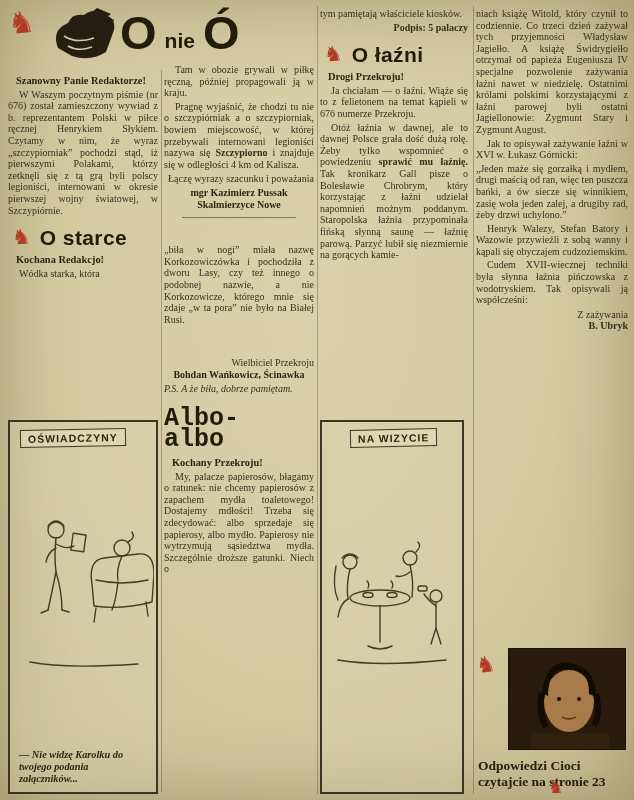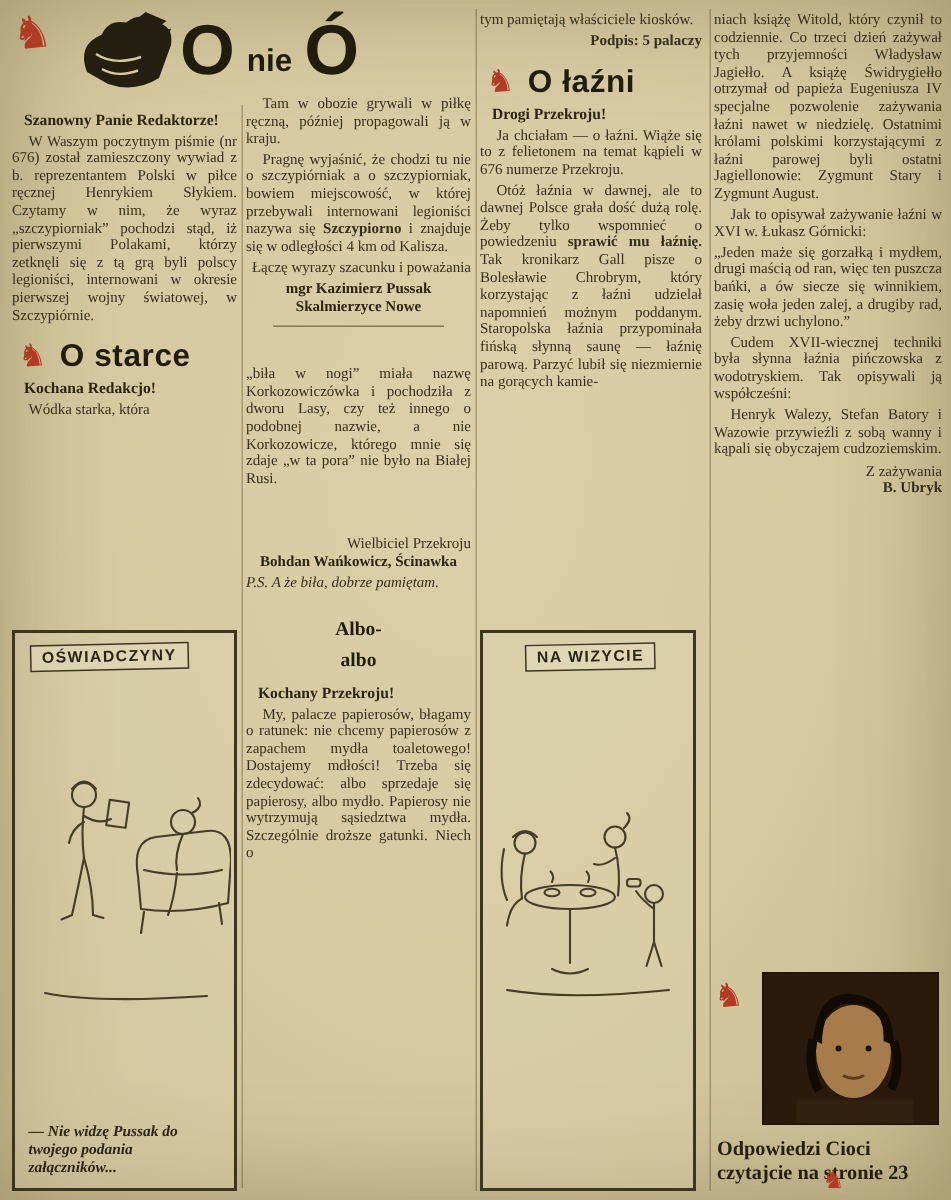--- a/index.html
+++ b/index.html
@@ -34,21 +34,21 @@
   .ornament { position:absolute; left:42px; top:0; }
   .masthead-title { position:absolute; left:112px; top:2px; display:flex; align-items:flex-end; gap:8px;
     font-family:"Liberation Sans", sans-serif; font-weight:bold; color:#211c0c; }
   .t-big { font-size:47px; line-height:50px; }
   .t-small { font-size:21px; line-height:21px; padding-bottom:7px; }
 
   
   .headrow { display:flex; align-items:center; gap:9px; margin:11px 0 6px 4px; text-indent:0; }
   .headrow .horse { font-size:21px; transform:rotate(-5deg); }
   .headline { font-family:"Liberation Sans", sans-serif; font-weight:bold; font-size:21px; color:#211c0c; letter-spacing:.4px; }
-  .albo-title { text-align:center; font-family:Liberation Serif, serif; font-weight:bold; font-size:13px;
+  .albo-title { font-family:Liberation Mono, monospace; font-weight:bold; font-size:25px;
     line-height:21px; color:#211c0c; margin:13px 0 7px 0; text-indent:0; }
 
   
   .cartoon { position:absolute; border:2px solid #3b3521; background:rgba(222,212,178,.35); }
   .cartoon .plate { position:absolute; top:7px; font-family:"Liberation Sans", sans-serif; font-weight:bold;
     font-size:10.5px; letter-spacing:1px; border:1.2px solid #3b3521; padding:2px 7px; color:#2b2614;
     transform:rotate(-1.2deg); background:rgba(228,219,186,.6); }
   .cartoon svg.draw { position:absolute; left:4px; top:28px; }
   .cartoon .caption { position:absolute; left:9px; right:9px; bottom:7px; font-style:italic; font-weight:bold;
     font-size:10.3px; line-height:12px; text-align:left; color:#2b2614; }
@@ -129,22 +129,22 @@
     </div>
     <p class="salut">Drogi Przekroju!</p>
     <p class="para">Ja chciałam — o łaźni. Wiąże się to z felietonem na temat kąpieli w 676 numerze Przekroju.</p>
     <p class="para"><span>Otóż łaźnia w dawnej, ale to dawnej Polsce grała dość dużą rolę. Żeby tylko wspomnieć o powiedzeniu </span><span class="inb">sprawić mu łaźnię.</span><span> Tak kronikarz Gall pisze o Bolesławie Chrobrym, który korzystając z łaźni udzielał napomnień możnym poddanym. Staropolska łaźnia przypominała fińską słynną saunę — łaźnię parową. Parzyć lubił się niezmiernie na gorących kamie-</span></p>
   </div>
 
   <div class="col" style="left:476px; top:8px; width:152px; height:638px;">
     <p class="para noindent">niach książę Witold, który czynił to codziennie. Co trzeci dzień zażywał tych przyjemności Władysław Jagiełło. A książę Świdrygiełło otrzymał od papieża Eugeniusza IV specjalne pozwolenie zażywania łaźni nawet w niedzielę. Ostatnimi królami polskimi korzystającymi z łaźni parowej byli ostatni Jagiellonowie: Zygmunt Stary i Zygmunt August.</p>
     <p class="para">Jak to opisywał zażywanie łaźni w XVI w. Łukasz Górnicki:</p>
     <p class="para noindent">„Jeden maże się gorzałką i mydłem, drugi maścią od ran, więc ten puszcza bańki, a ów siecze się winnikiem, zasię woła jeden zalej, a drugiby rad, żeby drzwi uchylono.”</p>
+    <p class="para">Henryk Walezy, Stefan Batory i Wazowie przywieźli z sobą wanny i kąpali się obyczajem cudzoziemskim.</p>
     <p class="para">Cudem XVII-wiecznej techniki była słynna łaźnia pińczowska z wodotryskiem. Tak opisywali ją współcześni:</p>
-    <p class="para">Henryk Walezy, Stefan Batory i Wazowie przywieźli z sobą wanny i kąpali się obyczajem cudzoziemskim.</p>
     <p class="right" style="margin-top:3px;">Z zażywania</p>
     <p class="right bold">B. Ubryk</p>
   </div>
 
   <div class="cartoon" style="left:8px; top:420px; width:150px; height:374px;">
     <span class="plate" style="left:10px;">OŚWIADCZYNY</span>
     <svg class="draw" width="140" height="280" viewBox="0 0 140 280">
       <g class="sketch">
         <path d="M16,212 q34,7 108,2"></path>
         <circle cx="42" cy="80" r="8"></circle>
@@ -158,21 +158,21 @@
         <path d="M34,160 l-7,3 M48,160 l7,2"></path>
         <path d="M78,134 q-4,-24 12,-26 l34,-4 q16,-2 16,20 l-2,28 q-30,8 -58,4 z"></path>
         <path d="M82,130 q26,6 52,0"></path>
         <path d="M82,158 l-2,14 M132,152 l2,14"></path>
         <circle cx="108" cy="98" r="8"></circle>
         <path d="M114,92 q8,-4 4,-10"></path>
         <path d="M108,106 q-6,14 -4,24"></path>
         <path d="M104,132 q-2,18 -6,28"></path>
       </g>
     </svg>
-    <div class="caption">— Nie widzę Pussak do twojego podania załączników...</div>
+    <div class="caption">— Nie widzę Karolku do twojego podania załączników...</div>
   </div>
 
   <div class="cartoon" style="left:320px; top:420px; width:144px; height:374px;">
     <span class="plate" style="left:28px;">NA WIZYCIE</span>
     <svg class="draw" width="134" height="280" viewBox="0 0 134 280">
       <g class="sketch">
         <path d="M12,210 q40,7 108,0"></path>
         <ellipse cx="54" cy="148" rx="30" ry="8"></ellipse>
         <path d="M54,156 l0,36"></path>
         <path d="M42,196 q12,6 24,0"></path>

